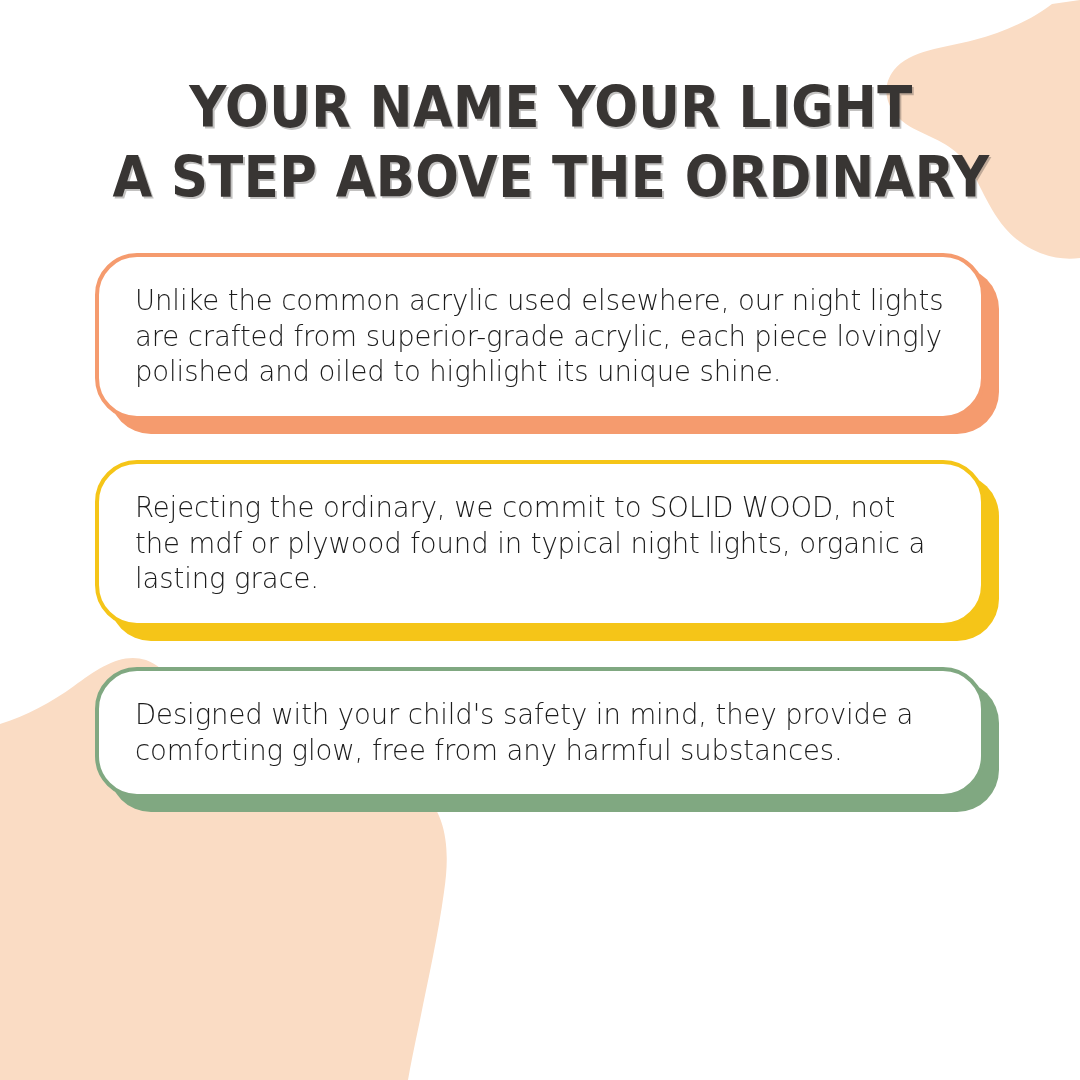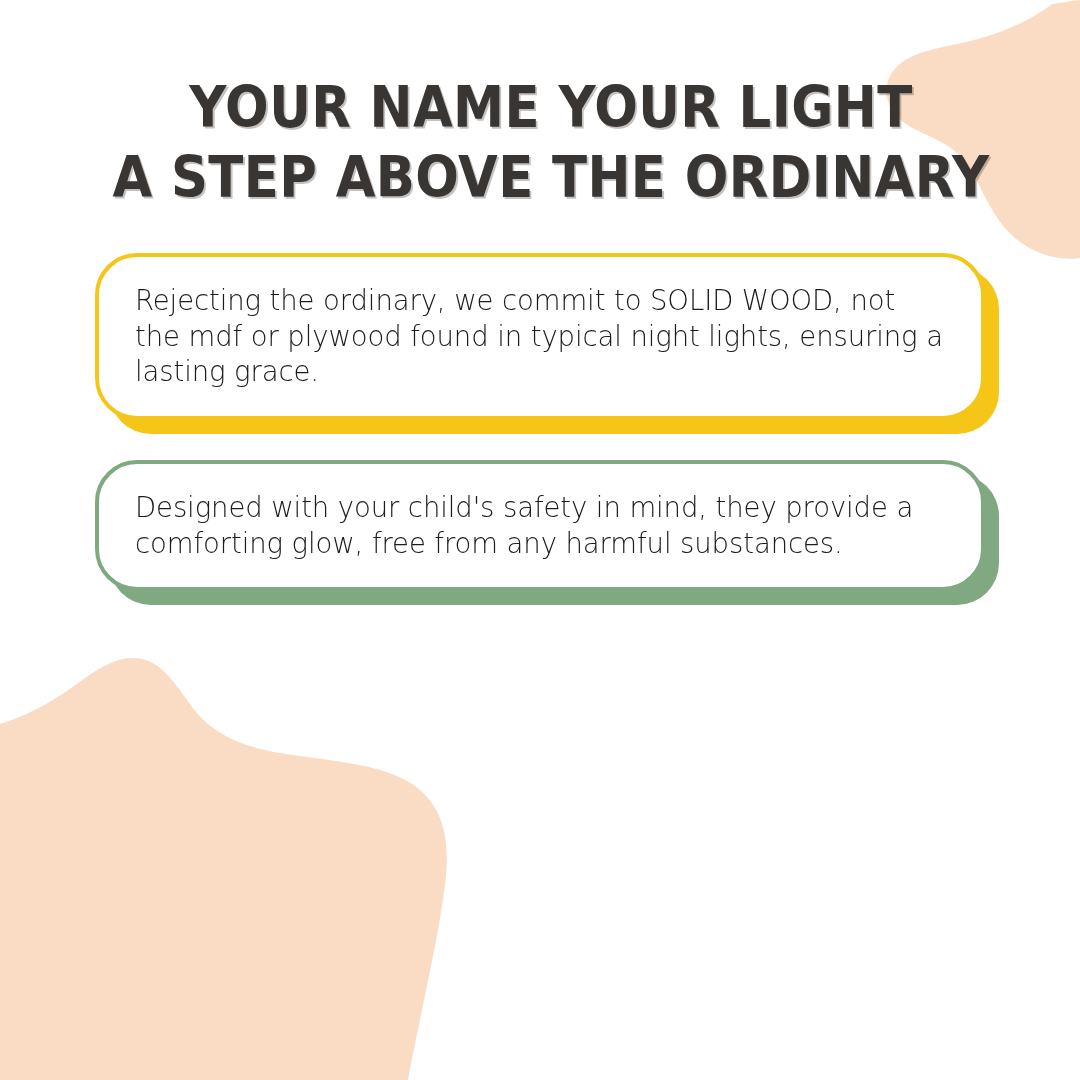--- a/index.html
+++ b/index.html
@@ -122,26 +122,32 @@
              C438,936 428,980 420,1020 C414,1048 410,1068 408,1080 Z"></path>
   </svg>
 
   <div class="heading">
     <span class="heading-line">YOUR NAME YOUR LIGHT</span>
     <span class="heading-line">A STEP ABOVE THE ORDINARY</span>
   </div>
 
   <div class="cards">
 
+    <div class="card-wrap">
+      <div class="card-shadow" style="background:#F59B6E"></div>
+      <div class="card" style="border-color:#F59B6E">
+        <p class="card-text h3">Unlike the common acrylic used elsewhere, our night lights are crafted from superior-grade acrylic, each piece lovingly polished and oiled to highlight its unique shine.</p>
+      </div>
+    </div>
 
 
     <div class="card-wrap">
       <div class="card-shadow" style="background:#F5C518"></div>
       <div class="card" style="border-color:#F5C518">
-        <p class="card-text h3">Rejecting the ordinary, we commit to SOLID WOOD, not the mdf or plywood found in typical night lights, ensuring a lasting grace.</p>
+        <p class="card-text h3">Rejecting the ordinary, we commit to SOLID WOOD, not the mdf or plywood found in typical night lights, organic a lasting grace.</p>
       </div>
     </div>
 
 
     <div class="card-wrap">
       <div class="card-shadow" style="background:#80A881"></div>
       <div class="card" style="border-color:#80A881">
         <p class="card-text h2">Designed with your child's safety in mind, they provide a comforting glow, free from any harmful substances.</p>
       </div>
     </div>

